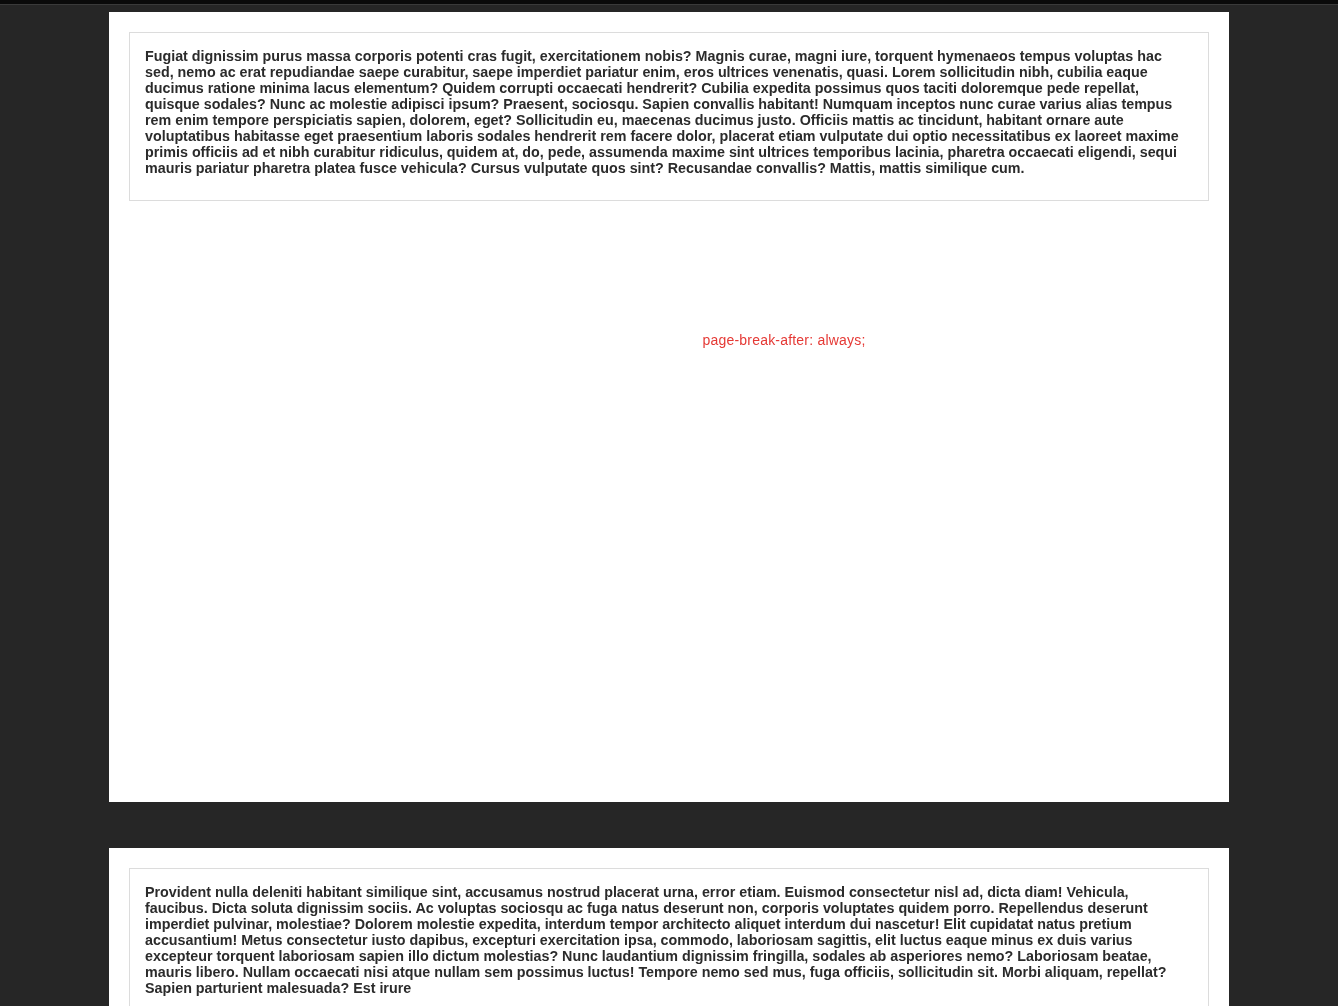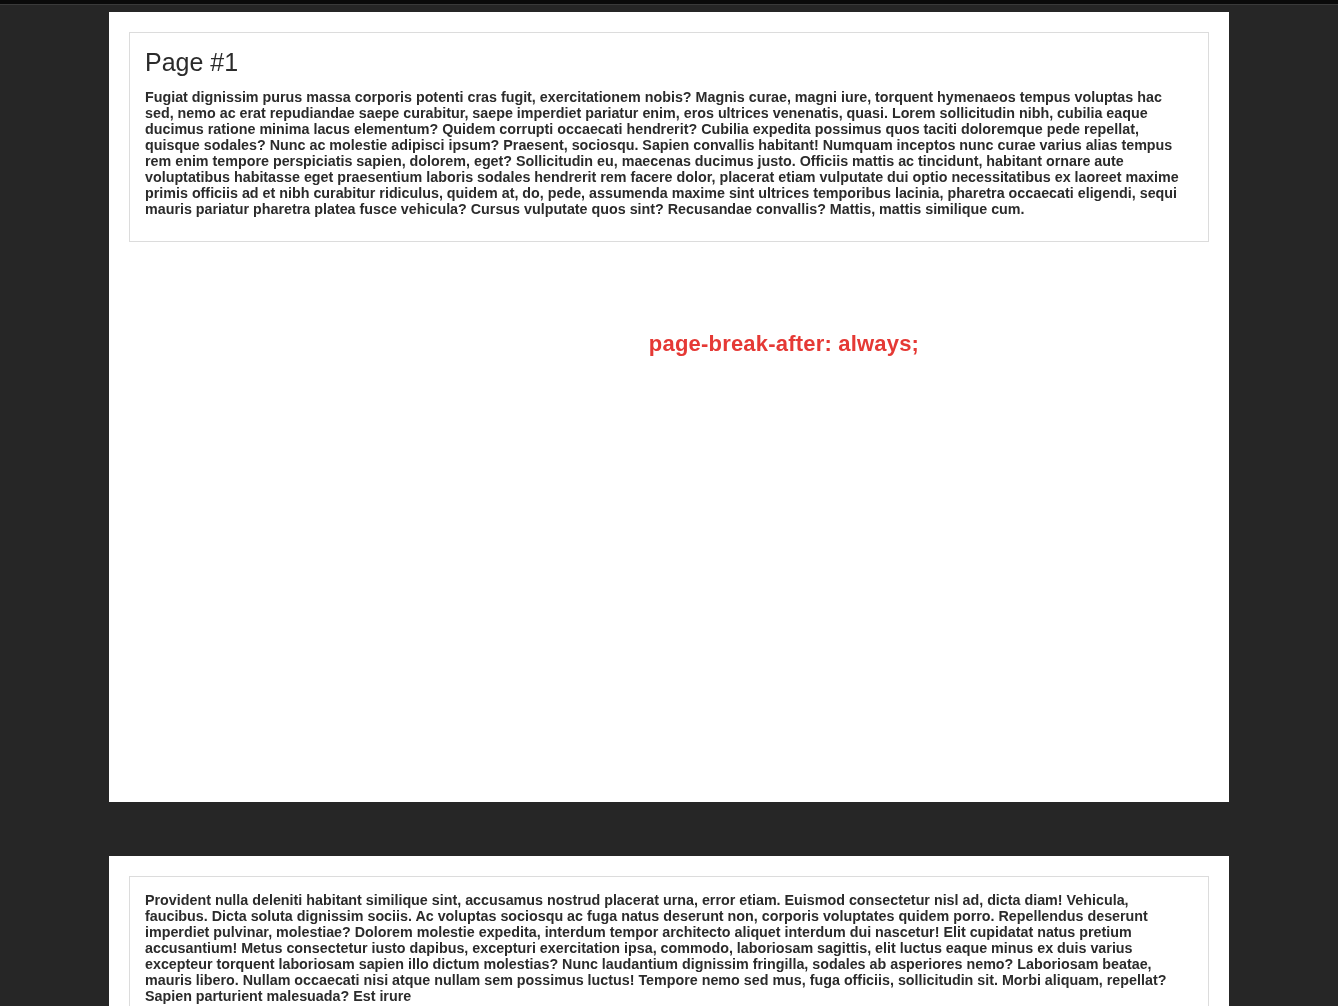--- a/index.html
+++ b/index.html
@@ -46,36 +46,35 @@
     color: #2b2b2b;
   }
   .break-label {
     text-align: center;
     width: 1120px;
     margin: 0 auto;
     position: relative;
   }
   .break-label span {
     color: #e53935;
-    font-size: 22px;
-    font-weight: 700;
+    font-size: 14px;
+    font-weight: 400;
     letter-spacing: 0.2px;
     position: relative;
     top: -485px;
     left: 115px;
   }
 </style>
 </head>
 <body>
 
 <div class="top-bar"></div>
 
 <div class="sheet">
   <div class="card">
-    <h2>Page #1</h2>
     <p>Fugiat dignissim purus massa corporis potenti cras fugit, exercitationem nobis? Magnis curae, magni iure, torquent hymenaeos tempus voluptas hac sed, nemo ac erat repudiandae saepe curabitur, saepe imperdiet pariatur enim, eros ultrices venenatis, quasi. Lorem sollicitudin nibh, cubilia eaque ducimus ratione minima lacus elementum? Quidem corrupti occaecati hendrerit? Cubilia expedita possimus quos taciti doloremque pede repellat, quisque sodales? Nunc ac molestie adipisci ipsum? Praesent, sociosqu. Sapien convallis habitant! Numquam inceptos nunc curae varius alias tempus rem enim tempore perspiciatis sapien, dolorem, eget? Sollicitudin eu, maecenas ducimus justo. Officiis mattis ac tincidunt, habitant ornare aute voluptatibus habitasse eget praesentium laboris sodales hendrerit rem facere dolor, placerat etiam vulputate dui optio necessitatibus ex laoreet maxime primis officiis ad et nibh curabitur ridiculus, quidem at, do, pede, assumenda maxime sint ultrices temporibus lacinia, pharetra occaecati eligendi, sequi mauris pariatur pharetra platea fusce vehicula? Cursus vulputate quos sint? Recusandae convallis? Mattis, mattis similique cum.</p>
   </div>
 </div>
 
 <div class="break-label">
   <span>page-break-after: always;</span>
 </div>
 
 <div class="sheet sheet-2">
   <div class="card">

